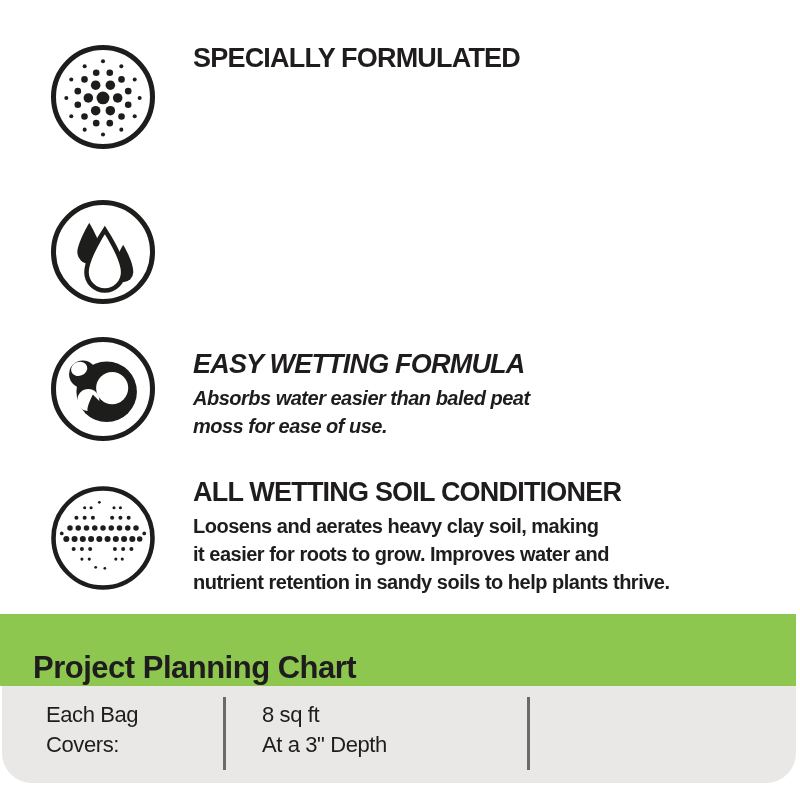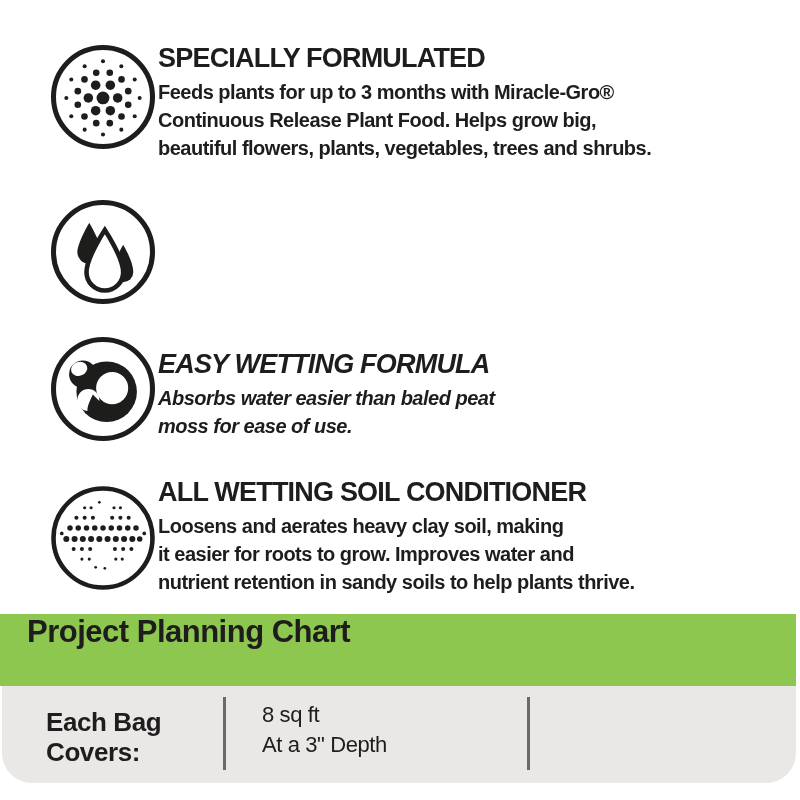--- a/index.html
+++ b/index.html
@@ -10,20 +10,21 @@
     height: 800px;
     background: #ffffff;
     overflow: hidden;
     font-family: "Liberation Sans", sans-serif;
     color: #1e1c1c;
   }
   .feature {
     position: absolute;
     left: 48px;
     display: flex;
+    gap: 35px;
     align-items: flex-start;
   }
   .feature .icon-wrap { flex: none; width: 110px; height: 110px; }
   .feature-title {
     font-size: 27px;
     font-weight: bold;
     line-height: 28px;
     letter-spacing: -0.8px;
     margin-bottom: 6px;
     white-space: nowrap;
@@ -41,21 +42,22 @@
   #feature-4 { top: 478px; } #feature-4 .icon-wrap { margin-top: 5px; }
 
   .banner {
     position: absolute;
     top: 614px;
     left: 0;
     width: 796px;
     height: 72px;
     background: #8dc74f;
     display: flex;
-    align-items: flex-start;
+    align-items: flex-end;
+    padding-left: 6px;
   }
   .banner-title {
     font-size: 31px;
     font-weight: bold;
     letter-spacing: -0.5px;
     padding-left: 27px;
     color: #1e1c1c;
   }
   .panel {
     position: absolute;
@@ -63,26 +65,25 @@
     left: 2px;
     width: 794px;
     height: 97px;
     background: #e9e8e7;
     border-radius: 0 0 30px 30px;
   }
   .panel-label {
     position: absolute;
     left: 44px;
     top: 14px;
-    font-size: 26px;
-    font-weight: bold;
+    font-size: 22px;
+    font-weight: normal;
     line-height: 30px;
     letter-spacing: -0.4px;
     white-space: pre-line;
-    margin-top: 7px;
   }
   .panel-col {
     position: absolute;
     top: 14px;
     font-size: 22px;
     font-weight: normal;
     line-height: 30px;
     letter-spacing: -0.4px;
   }
   #col-1 { left: 260px; }
@@ -136,23 +137,20 @@
         <circle class="ink" cx="20" cy="61" r="2.2"></circle>
           <circle class="ink" cx="25.4" cy="41" r="2.2"></circle>
         <circle class="ink" cx="40" cy="26.4" r="2.2"></circle>
           <circle class="ink" cx="60" cy="21" r="2.2"></circle>
         <circle class="ink" cx="80" cy="26.4" r="2.2"></circle>
           <circle class="ink" cx="94.6" cy="41" r="2.2"></circle>
       </svg>
     </div>
     <div class="feature-text">
       <div class="feature-title">SPECIALLY FORMULATED</div>
-      <div class="feature-body">Feeds plants for up to 3 months with Miracle-Gro®
-Continuous Release Plant Food. Helps grow big,
-beautiful flowers, plants, vegetables, trees and shrubs.</div>
     </div>
   </div>
 
   <div class="feature" id="feature-2">
     <div class="icon-wrap">
       <svg width="110" height="110" viewBox="0 0 120 120">
         <circle class="ring" cx="60" cy="60" r="54" stroke-width="5.5"></circle>
         <path class="ink" d="M45,28 C45,28 32,50 32,60 a13,13 0 0 0 26,0 C58,50 45,28 45,28 Z"></path>
         <path class="ink" d="M82,52 C82,52 71,70 71,82 a11,11 0 0 0 22,0 C93,70 82,52 82,52 Z"></path>
         <path d="M62,36 C62,36 42,66 42,82 a20,20 0 0 0 40,0 C82,66 62,36 62,36 Z" fill="#ffffff" stroke="#1d1d1b" stroke-width="5"></path>

